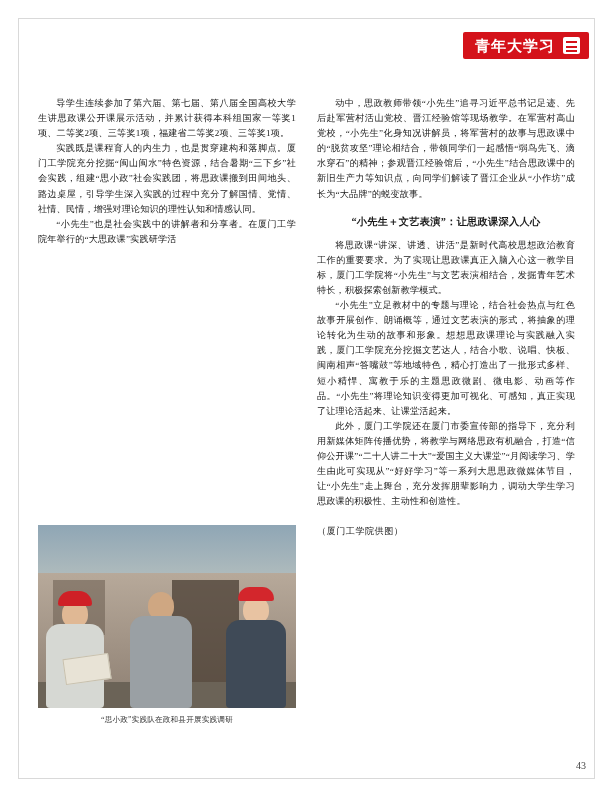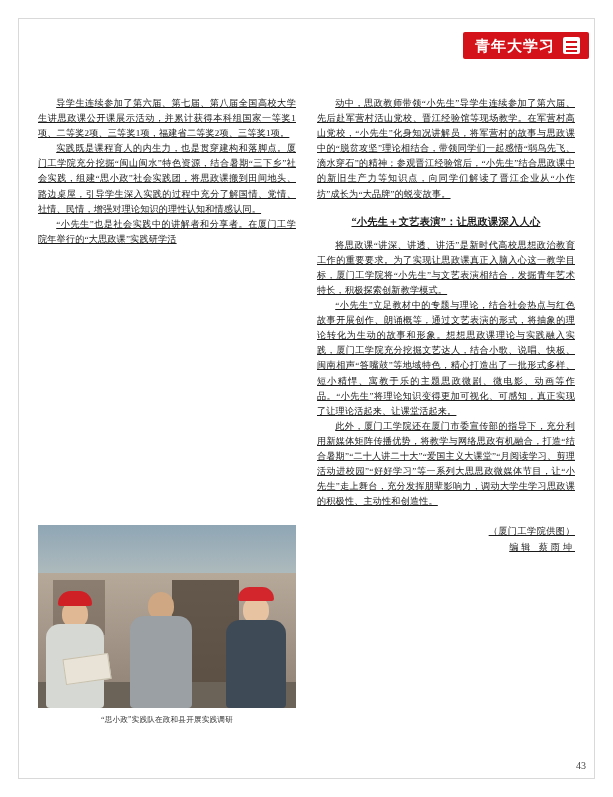--- a/index.html
+++ b/index.html
@@ -74,21 +74,20 @@
 
   
   .columns {
     position: absolute;
     left: 38px;
     top: 96px;
     width: 537px;
     height: 655px;
     display: flex;
     gap: 21px;
-    text-decoration: underline;
   }
   .col {
     width: 258px;
     position: relative;
   }
 
   p.body {
     margin: 0 0 0 0;
     font-size: 9.1px;
     line-height: 15.1px;
@@ -103,21 +102,21 @@
     font-size: 10.2px;
     font-weight: bold;
     text-align: center;
     letter-spacing: 0.3px;
     font-family: "Liberation Serif", "DejaVu Serif", serif;
   }
 
   .sign {
     margin-top: 14px;
     font-size: 9.1px;
-    text-align: right;
+    text-align: left;
     line-height: 16px;
   }
   .sign .credit { letter-spacing: 0.5px; }
   .sign .editor { letter-spacing: 3px; }
 
   
   .figure {
     position: absolute;
     left: 0;
     bottom: 26px;
@@ -245,29 +244,28 @@
             <div class="head"></div>
             <div class="body-s"></div>
           </div>
           <div class="ph-book"></div>
         </div>
         <div class="caption">“思小政”实践队在政和县开展实践调研</div>
       </div>
     </div>
 
     <div class="col">
-      <p class="body">动中，思政教师带领“小先生”导学生连续参加了第六届、先后赴军营村活山党校、晋江经验馆等现场教学。在军营村高山党校，“小先生”化身知况讲解员，将军营村的故事与思政课中的“脱贫攻坚”理论相结合，带领同学们一起感悟“弱鸟先飞、滴水穿石”的精神；参观晋江经验馆后，“小先生”结合思政课中的新旧生产力等知识点，向同学们解读了晋江企业从“小作坊”成长为“大品牌”的蜕变故事。</p>
+      <p class="body">动中，思政教师带领“小先生”追寻习近平总书记足迹、先后赴军营村活山党校、晋江经验馆等现场教学。在军营村高山党校，“小先生”化身知况讲解员，将军营村的故事与思政课中的“脱贫攻坚”理论相结合，带领同学们一起感悟“弱鸟先飞、滴水穿石”的精神；参观晋江经验馆后，“小先生”结合思政课中的新旧生产力等知识点，向同学们解读了晋江企业从“小作坊”成长为“大品牌”的蜕变故事。</p>
 
       <h2 class="subhead">“小先生＋文艺表演”：让思政课深入人心</h2>
 
       <p class="body">将思政课“讲深、讲透、讲活”是新时代高校思想政治教育工作的重要要求。为了实现让思政课真正入脑入心这一教学目标，厦门工学院将“小先生”与文艺表演相结合，发掘青年艺术特长，积极探索创新教学模式。</p>
       <p class="body">“小先生”立足教材中的专题与理论，结合社会热点与红色故事开展创作、朗诵概等，通过文艺表演的形式，将抽象的理论转化为生动的故事和形象。想想思政课理论与实践融入实践，厦门工学院充分挖掘文艺达人，结合小歌、说唱、快板、闽南相声“答嘴鼓”等地域特色，精心打造出了一批形式多样、短小精悍、寓教于乐的主题思政微剧、微电影、动画等作品。“小先生”将理论知识变得更加可视化、可感知，真正实现了让理论活起来、让课堂活起来。</p>
-      <p class="body">此外，厦门工学院还在厦门市委宣传部的指导下，充分利用新媒体矩阵传播优势，将教学与网络思政有机融合，打造“结合暑期”“二十人讲二十大”“爱国主义大课堂”“月阅读学习、剪理活动进校园”“好好学习”等一系列大思思政微媒体节目，让“小先生”走上舞台，充分发挥朋辈影响力，调动大学生学习思政课的积极性、主动性和创造性。</p>
+      <p class="body">此外，厦门工学院还在厦门市委宣传部的指导下，充分利用新媒体矩阵传播优势，将教学与网络思政有机融合，打造“信仰公开课”“二十人讲二十大”“爱国主义大课堂”“月阅读学习、学生由此可实现从”“好好学习”等一系列大思思政微媒体节目，让“小先生”走上舞台，充分发挥朋辈影响力，调动大学生学习思政课的积极性、主动性和创造性。</p>
 
       <div class="sign">
         <div class="credit">（厦门工学院供图）</div>
-        <div class="editor">编辑 蔡雨坤</div>
       </div>
     </div>
   </div>
 
   <div class="folio">43</div>
 </div>
 
 </body></html>

